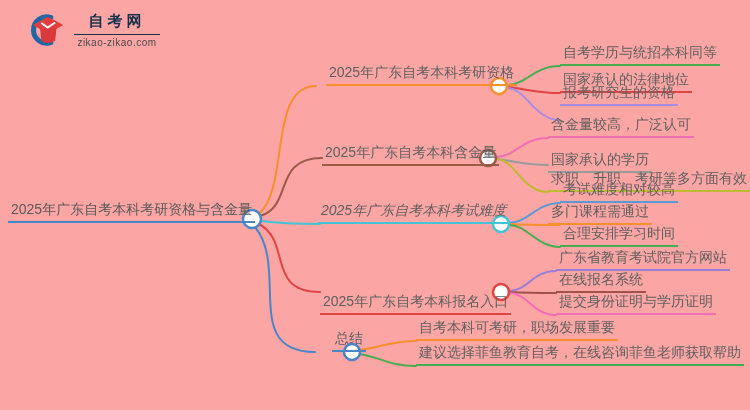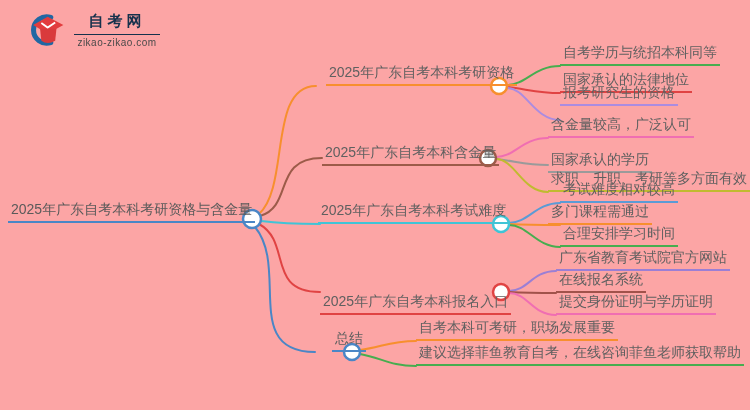--- a/index.html
+++ b/index.html
@@ -76,21 +76,21 @@
       <div class="site-name">自考网</div>
       <div class="logo-sep"></div>
       <div class="site-url">zikao-zikao.com</div>
     </div>
   </div>
 
   <div class="node root" style="left: 8px; top: 200px; border-bottom-color: rgb(74, 134, 198);">2025年广东自考本科考研资格与含金量</div>
 
   <div class="node" style="left: 326px; top: 63px; border-bottom-color: rgb(247, 143, 46);">2025年广东自考本科考研资格</div>
   <div class="node" style="left: 322px; top: 135px; border-bottom-color: rgb(156, 91, 73); margin-top: 8px;">2025年广东自考本科含金量</div>
-  <div class="node" style="left: 318px; top: 201px; border-bottom-color: rgb(64, 196, 214);">2025年广东自考本科考试难度</div>
+  <div class="node" style="left: 318px; top: 201px; border-bottom-color: rgb(64, 196, 214); font-style: italic;">2025年广东自考本科考试难度</div>
   <div class="node" style="left: 320px; top: 269px; border-bottom-color: rgb(224, 67, 67); margin-top: 23px;">2025年广东自考本科报名入口</div>
   <div class="node" style="left: 332px; top: 329px; border-bottom-color: rgb(74, 134, 198);">总结</div>
 
   <div class="node" style="left: 560px; top: 43px; border-bottom-color: rgb(71, 173, 79);">自考学历与统招本科同等</div>
   <div class="node" style="left: 560px; top: 70px; border-bottom-color: rgb(224, 67, 67);">国家承认的法律地位</div>
   <div class="node" style="left: 560px; top: 83px; border-bottom-color: rgb(171, 140, 224);">报考研究生的资格</div>
 
   <div class="node" style="left: 548px; top: 115px; border-bottom-color: rgb(240, 110, 178);">含金量较高，广泛认可</div>
   <div class="node" style="left: 548px; top: 150px; border-bottom-color: rgb(154, 154, 154);">国家承认的学历</div>
   <div class="node" style="left: 548px; top: 169px; border-bottom-color: rgb(192, 186, 48);">求职、升职、考研等多方面有效</div>

